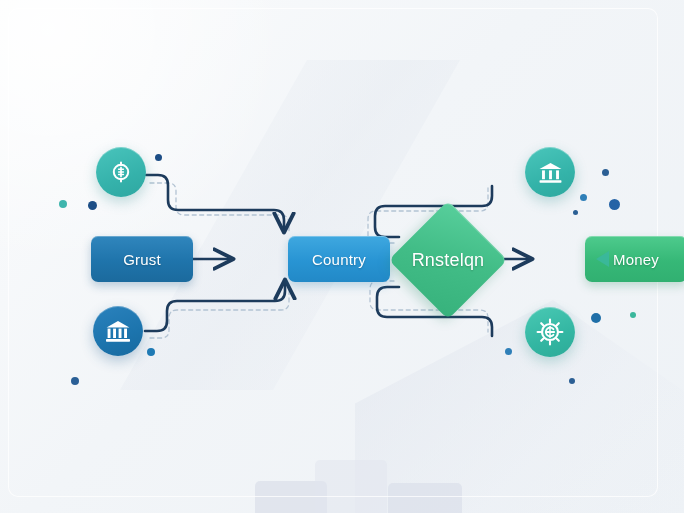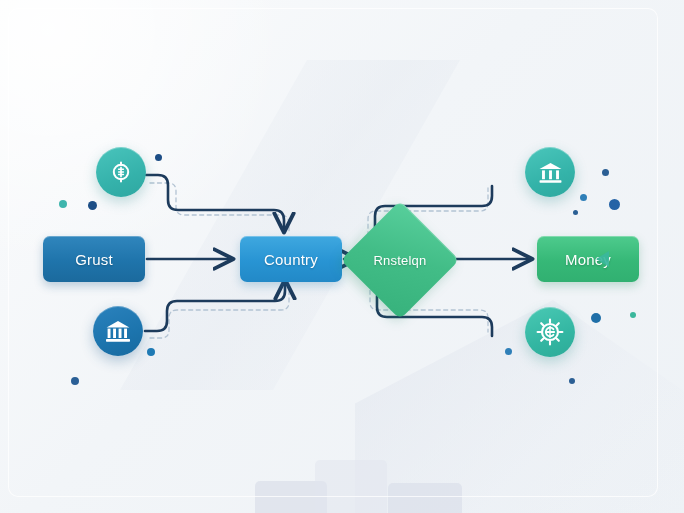--- a/index.html
+++ b/index.html
@@ -46,20 +46,21 @@
 
   
   .node{
     position:absolute;
     display:flex;align-items:center;justify-content:center;
     color:#ffffff;
     font-size:15px;
     letter-spacing:.2px;
     text-shadow:0 1px 2px rgba(0,0,0,.22);
     user-select:none;
+    margin-left:48px;
   }
   .box{
     width:102px;height:46px;border-radius:7px;
   }
   #node-source{
     left:43px;top:236px;
     background:linear-gradient(180deg,#3086bd 0%,#1f74ab 55%,#1b6a9d 100%);
     box-shadow:0 4px 10px rgba(30,90,135,.28), inset 0 1px 0 rgba(255,255,255,.28);
   }
   #node-country{
@@ -79,21 +80,21 @@
   }
   #node-decision .diamond-face{
     position:absolute;left:0;top:0;width:84px;height:84px;
     background:linear-gradient(150deg,#58cf9c 0%,#42bd87 48%,#37b27c 100%);
     transform:rotate(45deg);
     border-radius:7px;
     box-shadow:0 5px 12px rgba(40,140,100,.26), inset 0 1px 0 rgba(255,255,255,.25);
   }
   #node-decision .diamond-label{
     position:relative;z-index:2;
-    font-size:13px;
+    font-size:18px;
     filter:blur(.35px);
   }
 
   
   .circle-node{
     position:absolute;width:50px;height:50px;border-radius:50%;
     display:flex;align-items:center;justify-content:center;
   }
   .circle-node svg{display:block;}
   #icon-coin{

